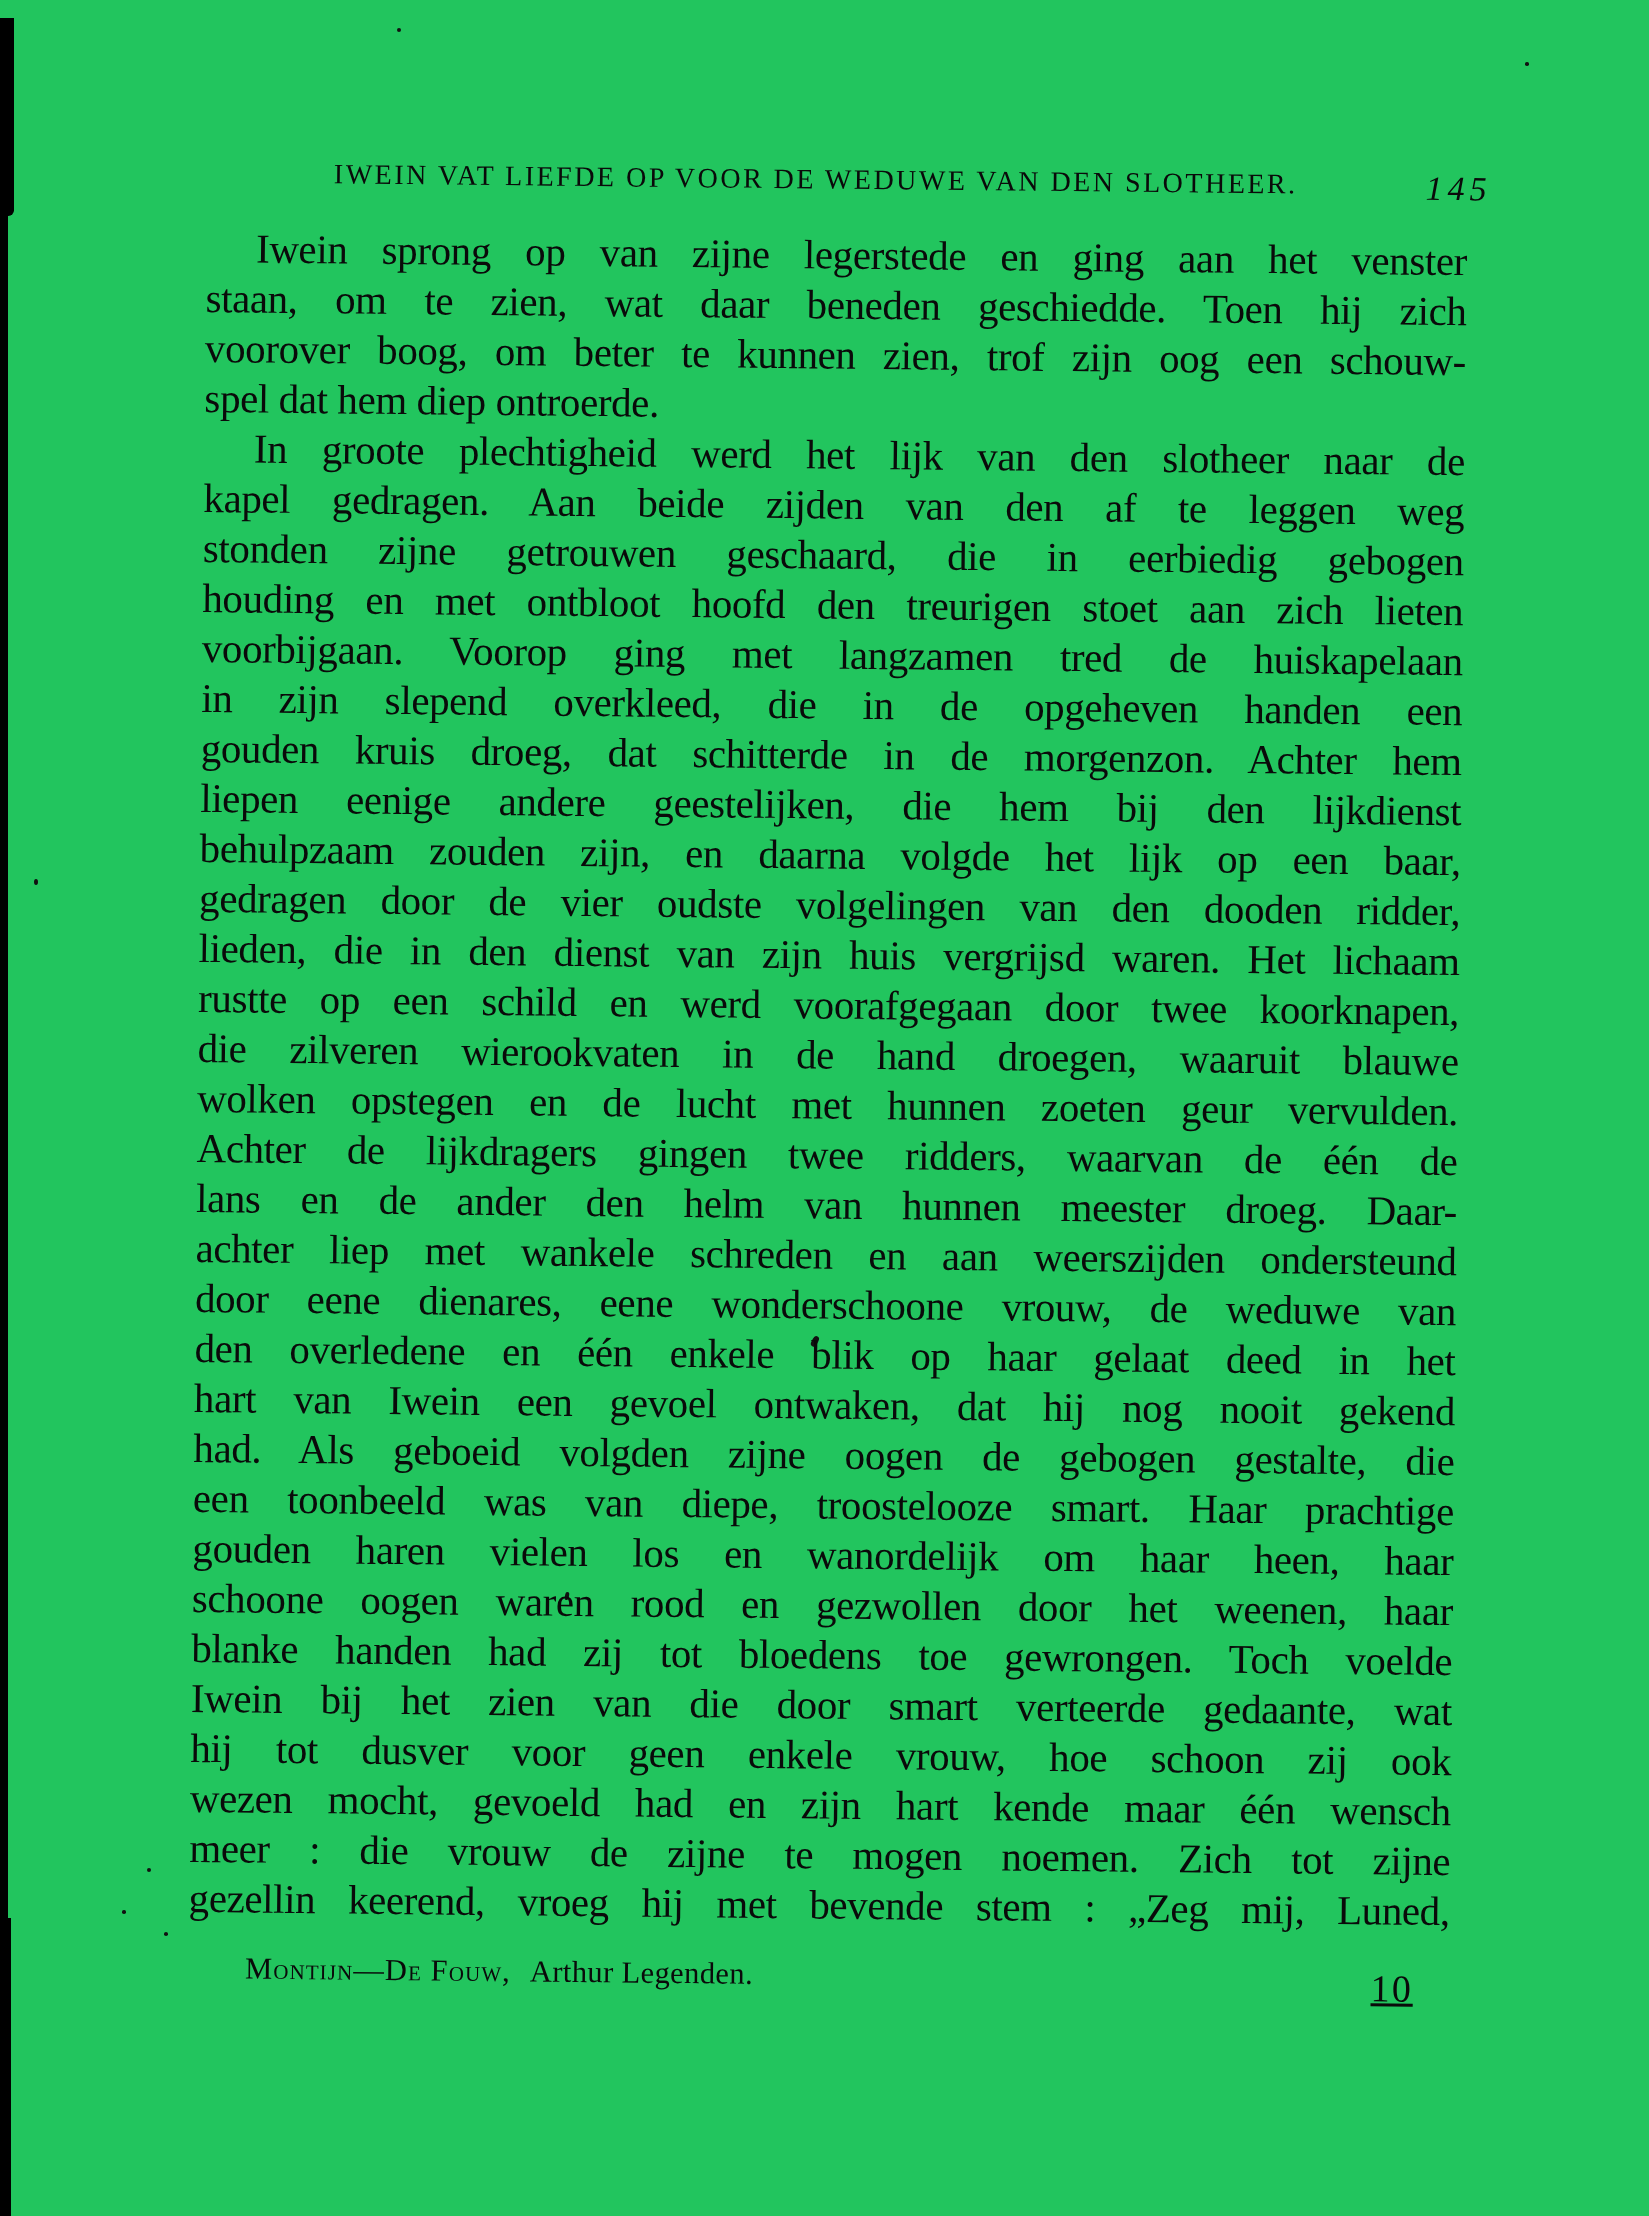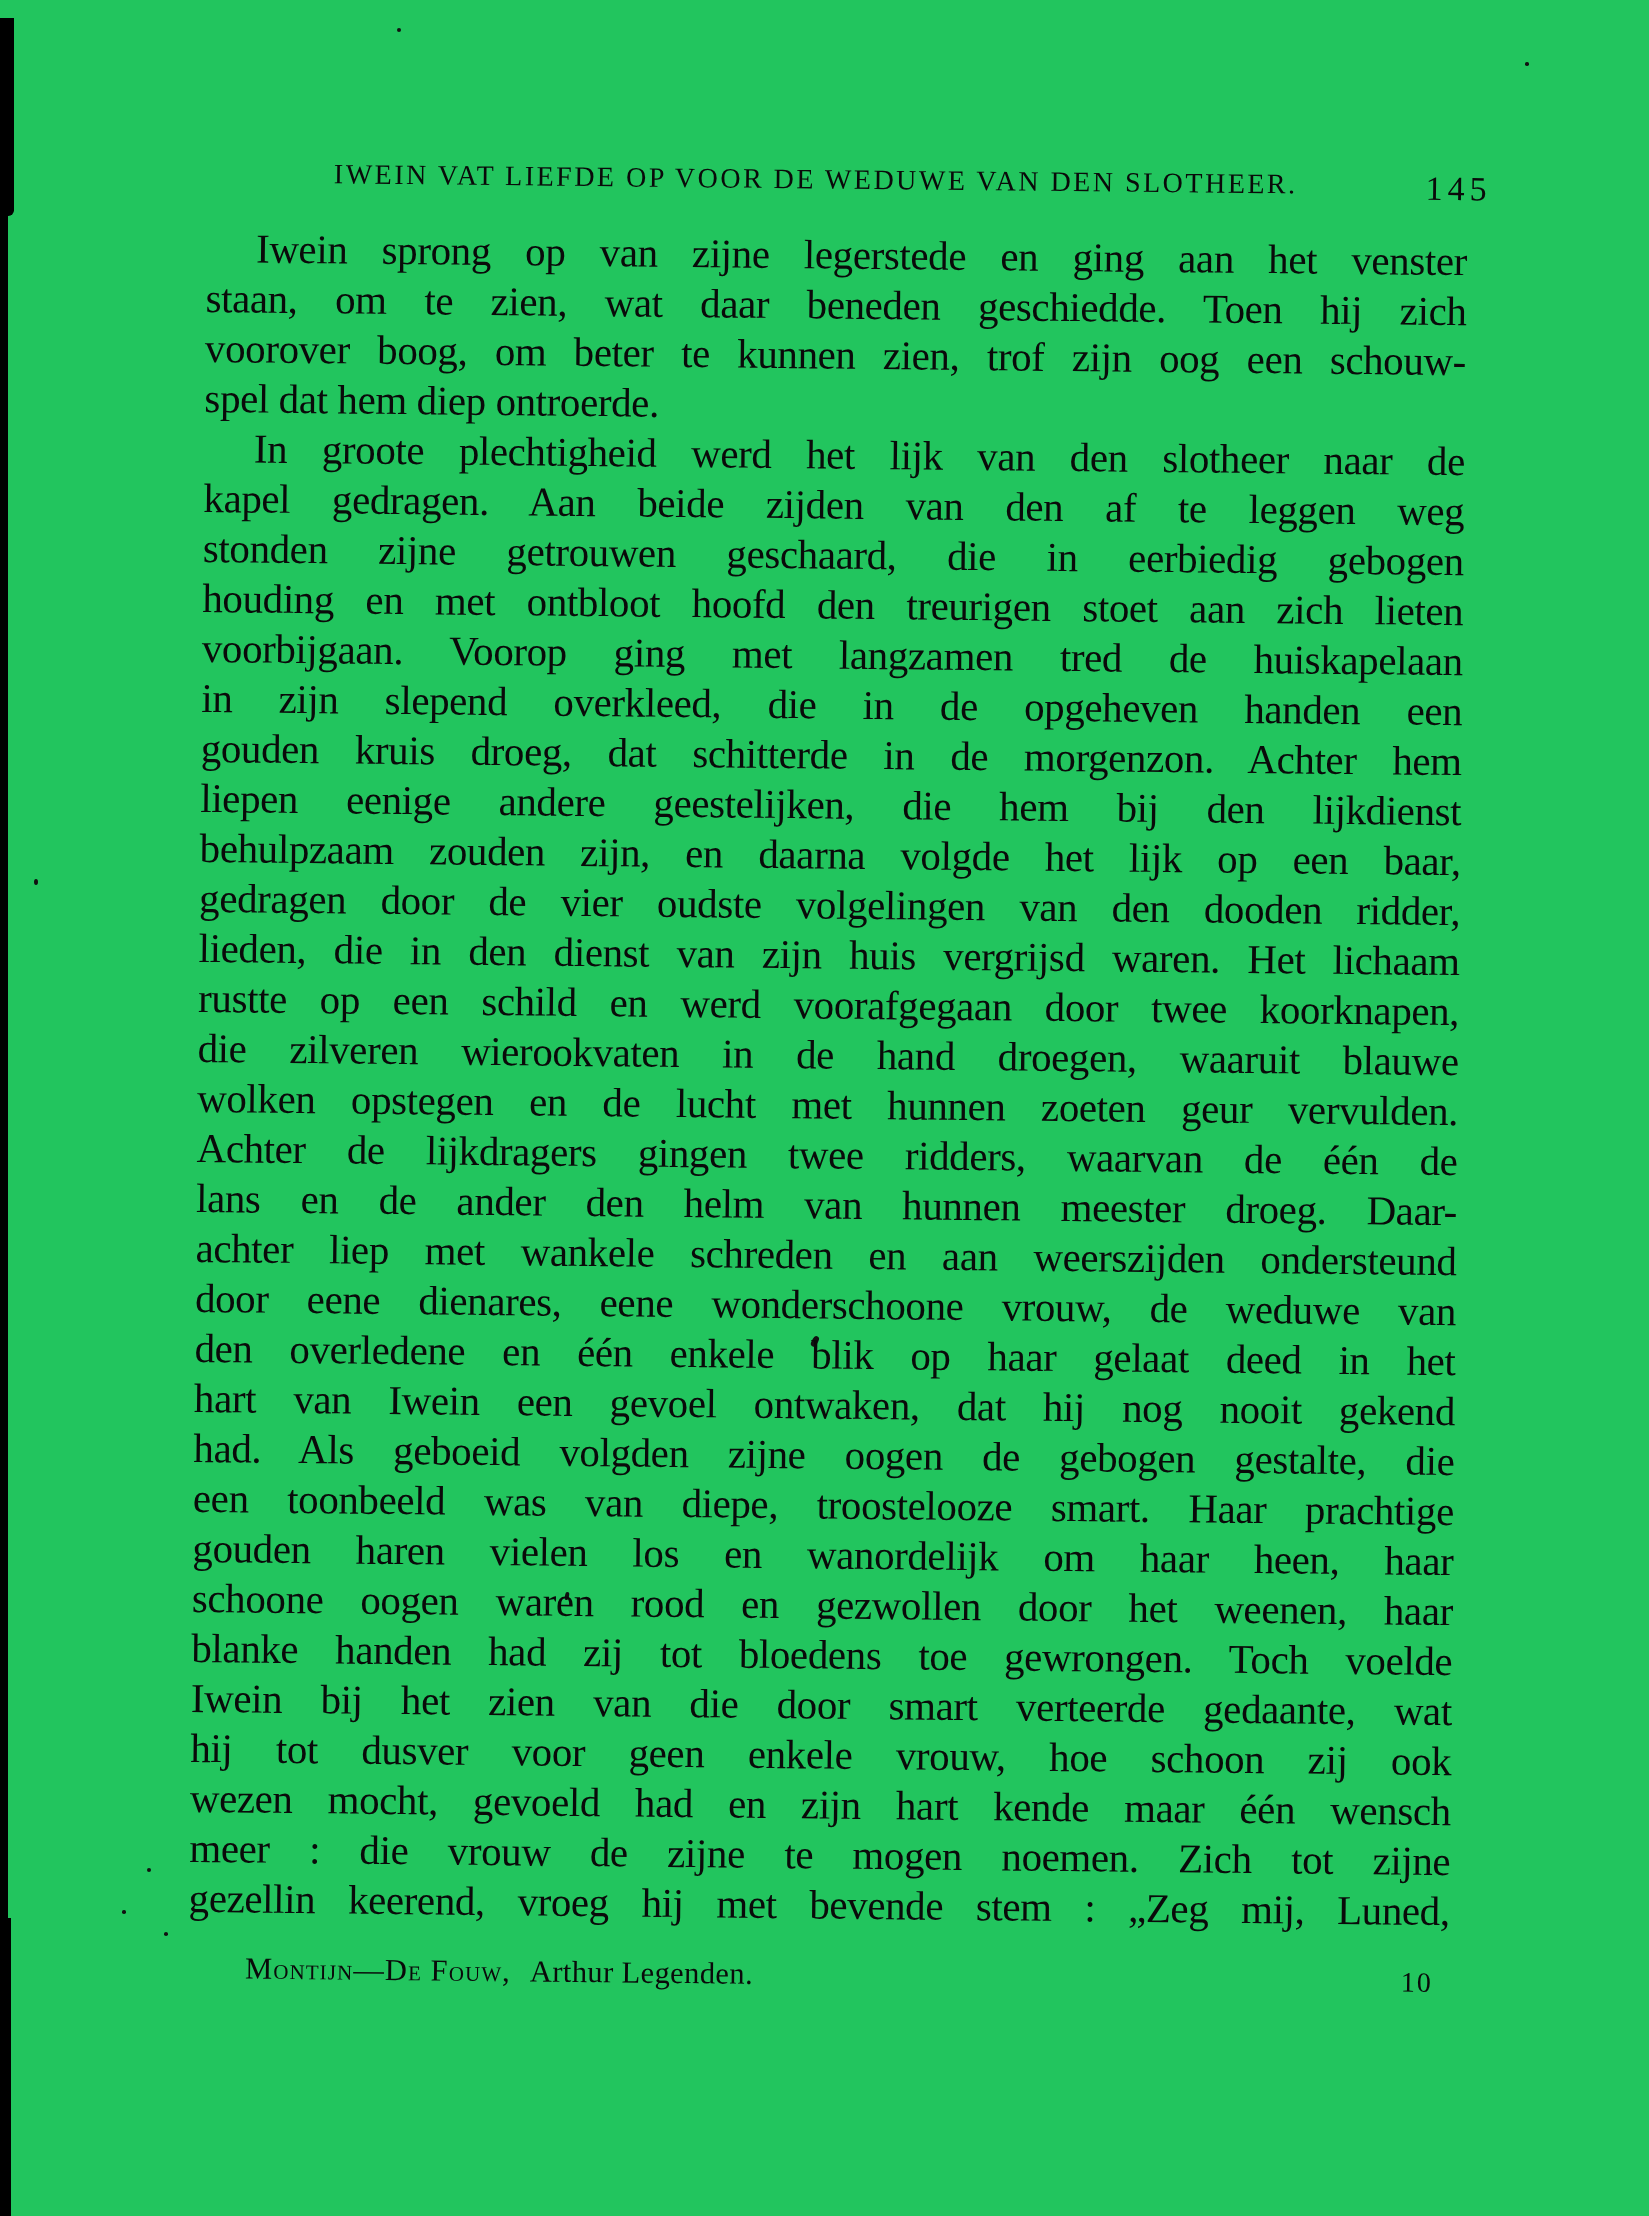--- a/index.html
+++ b/index.html
@@ -64,20 +64,21 @@
     letter-spacing: 2.5px;
     white-space: nowrap;
     padding-right: 43px;
   }
   .header-page-number {
     position: absolute;
     right: -24px;
     top: 0px;
     font-size: 34px;
     letter-spacing: 5px;
+    font-style: italic;
   }
   .text-body {
     margin-top: 14px;
   }
   .line {
     font-size: 41px;
     line-height: 50px;
     height: 50px;
     letter-spacing: -0.4px;
     text-align: justify;
@@ -99,25 +100,26 @@
   .footer-publisher {
     font-variant: small-caps;
     letter-spacing: 1.1px;
     margin-right: 11.3px;
   }
   .footer-book-title {
     letter-spacing: 0.4px;
   }
   .footer-signature {
     position: absolute;
-    right: 16px;
+    right: 36px;
     top: 2.8px;
-    font-size: 28px;
+    font-size: 38px;
     letter-spacing: 2.1px;
     font-variant: small-caps;
+    text-decoration: underline;
   }
   
   .speck {
     position: absolute;
     background: #111;
     border-radius: 50%;
   }
   .s1 { left: 397px;  top: 28px;   width: 4.3px;  height: 4.3px;  }
   .s2 { left: 1525px; top: 62px;   width: 3.5px;  height: 3.5px;  }
   .s3 { left: 34px;   top: 879px; width: 4.3px;  height: 6.4px;  }

